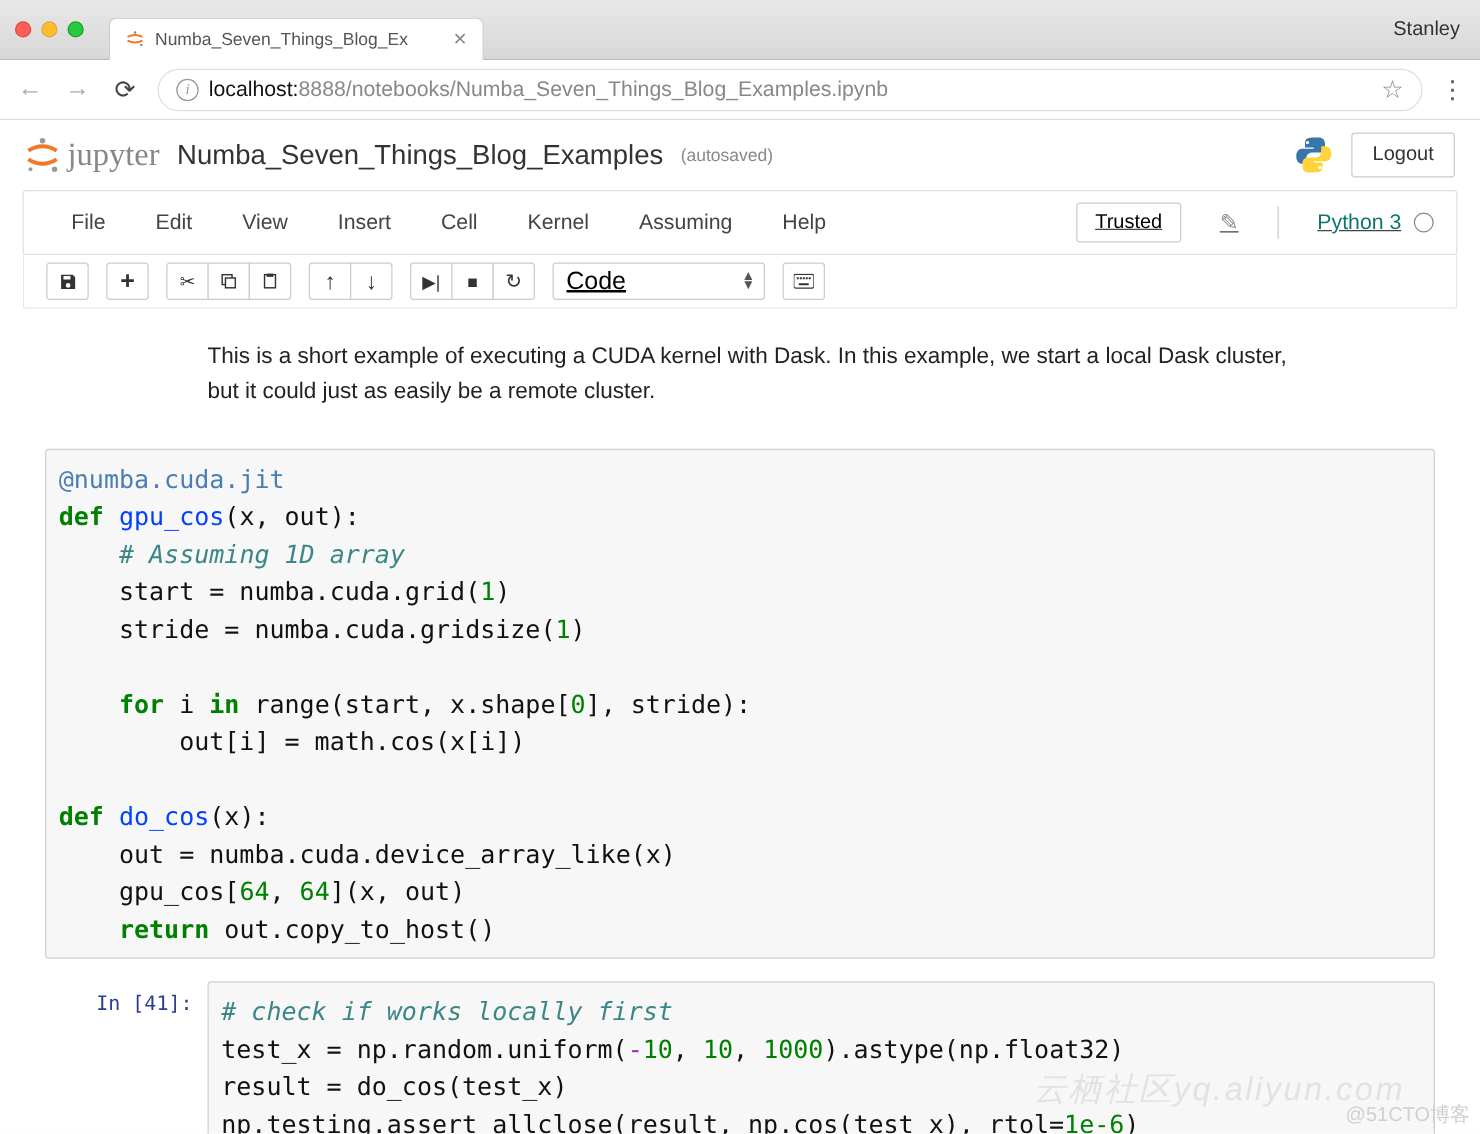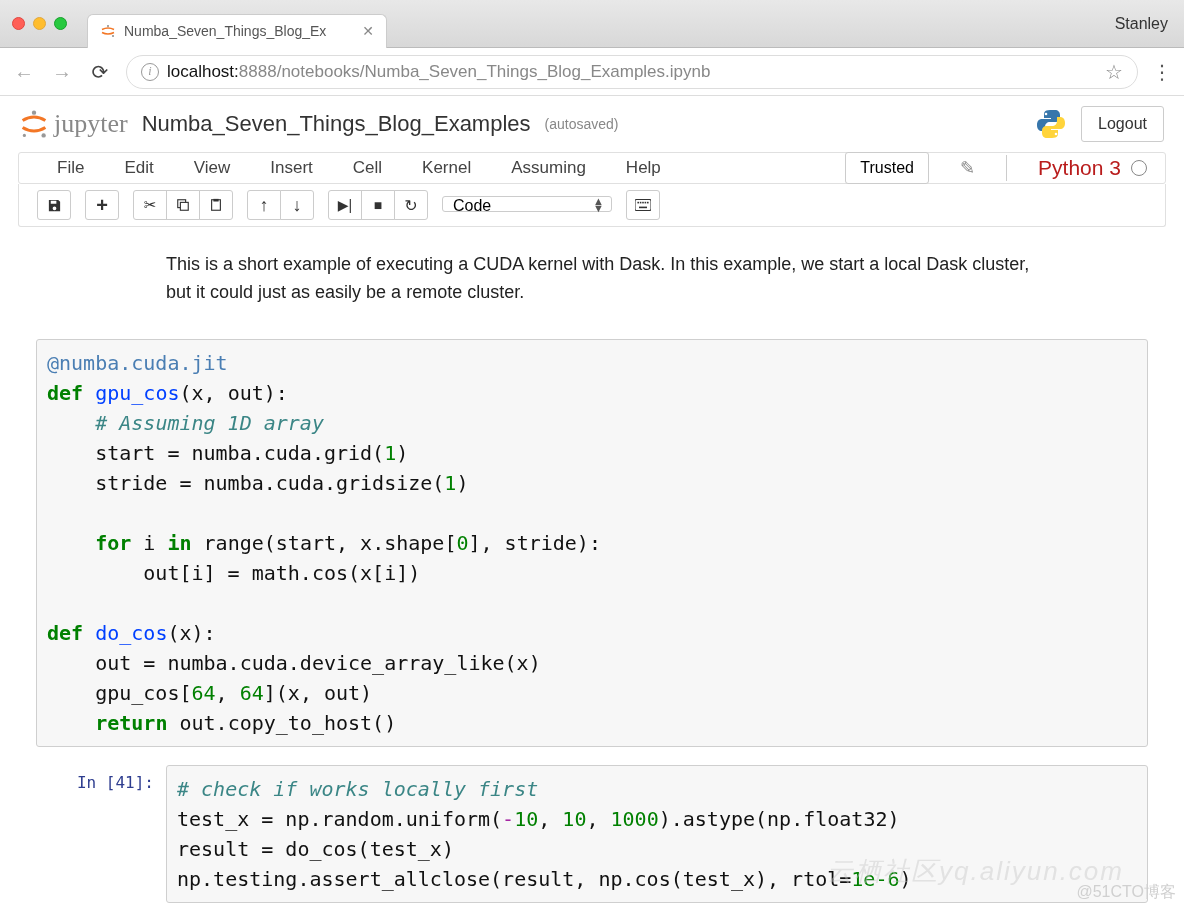--- a/index.html
+++ b/index.html
@@ -33,37 +33,37 @@
     .jp-header { display: flex; align-items: center; padding: 10px 20px; gap: 14px; }
     .jp-logo { display: flex; align-items: center; gap: 6px; font-size: 26px; color: #888; font-family: Georgia, serif; }
     .jp-logo-icon { width: 28px; height: 28px; position: relative; }
     .jp-title { font-size: 22px; color: #333; }
     .jp-autosaved { font-size: 14px; color: #888; }
     .jp-right { margin-left: auto; display: flex; align-items: center; gap: 14px; }
     .python-logo { width: 32px; height: 32px; }
     .logout-btn { border: 1px solid #ccc; border-radius: 3px; padding: 8px 16px; font-size: 16px; background: #fff; cursor: pointer; color: #333; }
     
     
-    .menubar { display: flex; align-items: center; padding: 0 18px; height: 32px; border: 1px solid #e0e0e0; border-left: none; border-right: none; font-size: 17px; color: #444; margin: 0 18px; border-radius: 3px; border-left: 1px solid #e0e0e0; border-right: 1px solid #e0e0e0; }
+    .menubar { display: flex; align-items: center; padding: 0 18px; height: 52px; border: 1px solid #e0e0e0; border-left: none; border-right: none; font-size: 17px; color: #444; margin: 0 18px; border-radius: 3px; border-left: 1px solid #e0e0e0; border-right: 1px solid #e0e0e0; }
     .menu-item { padding: 0 20px; cursor: pointer; }
-    .menubar-right { margin-left: auto; display: flex; align-items: center; gap: 31px; }
+    .menubar-right { margin-left: auto; display: flex; align-items: center; gap: 31px; text-decoration: underline; }
     .trusted-btn { border: 1px solid #ccc; border-radius: 3px; padding: 6px 14px; font-size: 16px; background: #fff; }
     .edit-icon { color: #888; font-size: 18px; }
     .divider-v { width: 1px; height: 26px; background: #ccc; }
-    .kernel-ind { display: flex; align-items: center; gap: 10px; font-size: 21px; color: #b91c1c; }
+    .kernel-ind { display: flex; align-items: center; gap: 10px; font-size: 17px; color: #0f766e; }
     .kernel-circle { width: 16px; height: 16px; border: 1.5px solid #888; border-radius: 50%; }
     
     
     .toolbar { display: flex; align-items: center; padding: 6px 18px; gap: 4px; border-bottom: 1px solid #e0e0e0; margin: 0 18px; border-left: 1px solid #e0e0e0; border-right: 1px solid #e0e0e0; border-radius: 0 0 3px 3px; }
     .tool-btn { border: 1px solid #ccc; border-radius: 3px; background: #fff; width: 34px; height: 30px; display: inline-flex; align-items: center; justify-content: center; font-size: 15px; color: #333; cursor: pointer; }
     .tool-group { display: flex; gap: 0; }
     .tool-group .tool-btn { border-radius: 0; margin-left: -1px; }
     .tool-group .tool-btn:first-child { border-radius: 3px 0 0 3px; margin-left: 0; }
     .tool-group .tool-btn:last-child { border-radius: 0 3px 3px 0; }
-    .cell-type-select { border: 1px solid #ccc; border-radius: 3px; height: 16px; padding: 0 24px 0 10px; font-size: 16px; background: #fff; appearance: none; position: relative; width: 170px; text-decoration: underline; }
+    .cell-type-select { border: 1px solid #ccc; border-radius: 3px; height: 30px; padding: 0 24px 0 10px; font-size: 20px; background: #fff; appearance: none; position: relative; width: 170px; text-decoration: underline; }
     .select-wrap { position: relative; }
     .select-arrows { position: absolute; right: 8px; top: 50%; transform: translateY(-50%); font-size: 11px; color: #555; line-height: 7px; pointer-events: none; }
     
     
     .cells-area { padding: 24px 36px; background: #fff; }
     .md-cell { margin-left: 130px; margin-bottom: 32px; }
     .md-h2 { font-size: 30px; font-weight: 700; color: #111; margin-bottom: 18px; font-family: -apple-system, Helvetica, Arial; }
     .md-p { font-size: 18px; color: #222; line-height: 1.55; max-width: 880px; }
     
     .code-cell { display: flex; margin-bottom: 18px; }

